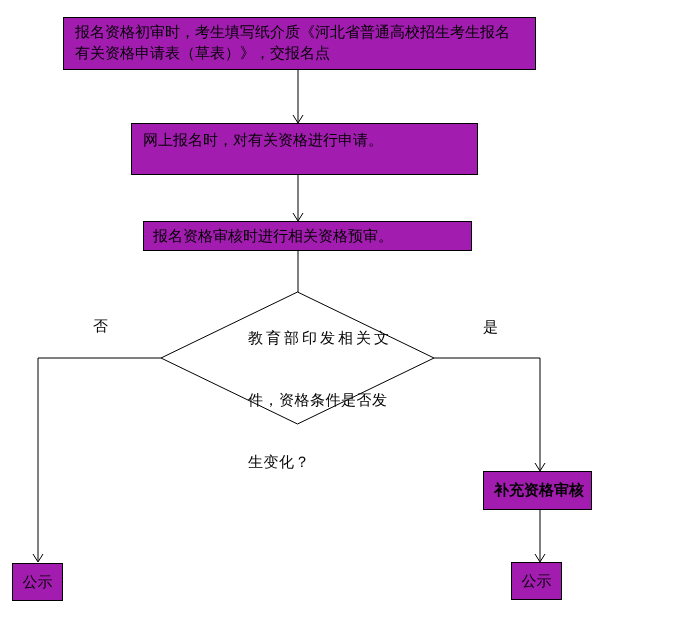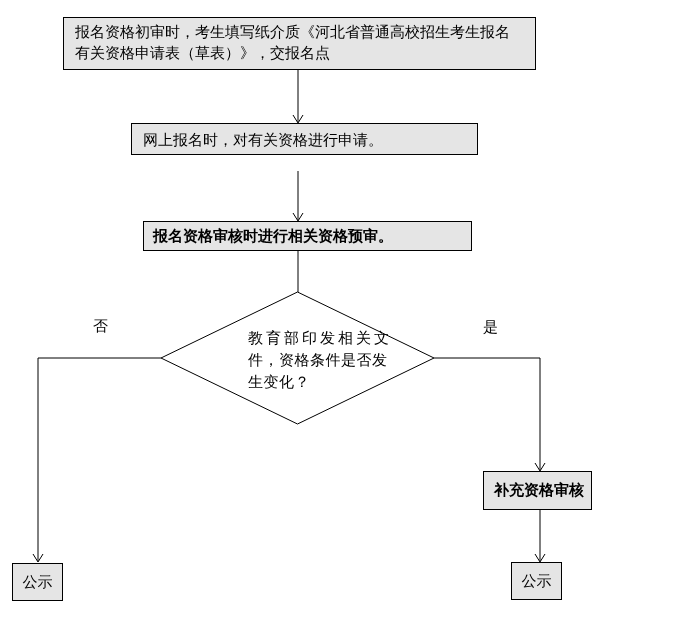--- a/index.html
+++ b/index.html
@@ -20,39 +20,38 @@
     position: absolute;
     left: 0;
     top: 0;
     width: 695px;
     height: 618px;
   }
   .flow-box {
     position: absolute;
     box-sizing: border-box;
     border: 1px solid #000000;
-    background: #e5e5e5;
+    background: #a21caf;
     font-size: 15px;
     line-height: 21px;
   }
   .box-step1 {
     left: 63px; top: 17px;
     width: 473px; height: 53px;
     padding: 4px 11px;
   }
   .box-step2 {
     left: 131px; top: 123px;
-    width: 347px; height: 32px;
+    width: 347px; height: 52px;
     padding: 6px 11px;
   }
   .box-step3 {
     left: 143px; top: 221px;
     width: 329px; height: 30px;
     padding: 4px 9px;
-    font-weight: bold;
   }
   .box-supplement {
     left: 483px; top: 471px;
     width: 109px; height: 39px;
     display: flex;
     align-items: center;
     padding-left: 10px;
     font-weight: bold;
   }
   .box-publicity-left {
@@ -77,20 +76,21 @@
     line-height: 22px;
   }
   .decision-text .line-0 {
     display: block;
     letter-spacing: 3px;
   }
   .decision-text .line-1,
   .decision-text .line-2 {
     display: block;
     letter-spacing: 0.5px;
+    margin-top: 40px;
   }
   .branch-label {
     position: absolute;
     font-size: 15px;
     line-height: 18px;
   }
   .label-no  { left: 93px;  top: 317px; }
   .label-yes { left: 483px; top: 318px; }
 </style>
 </head>

